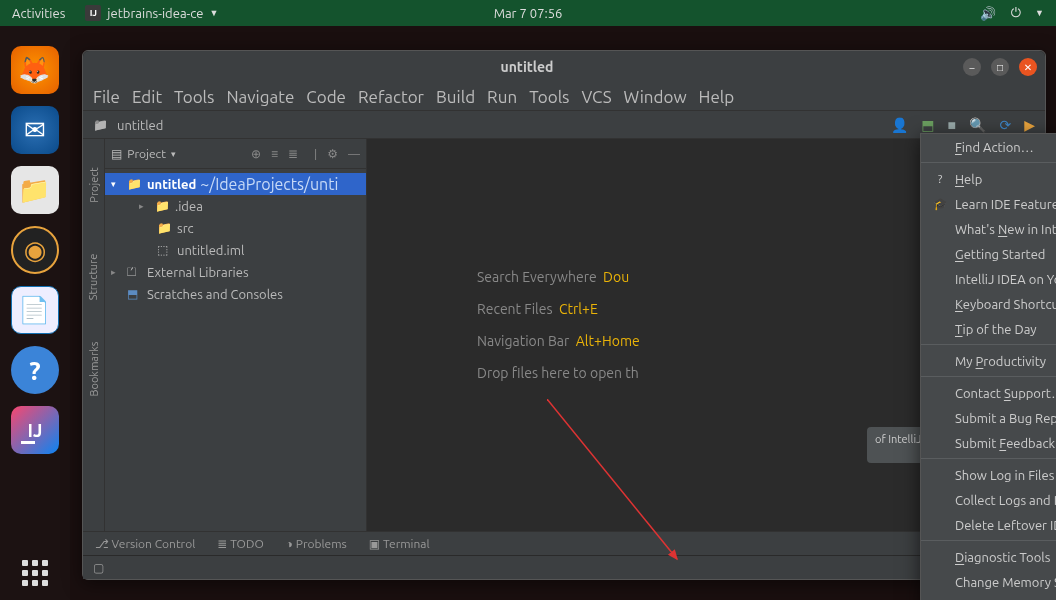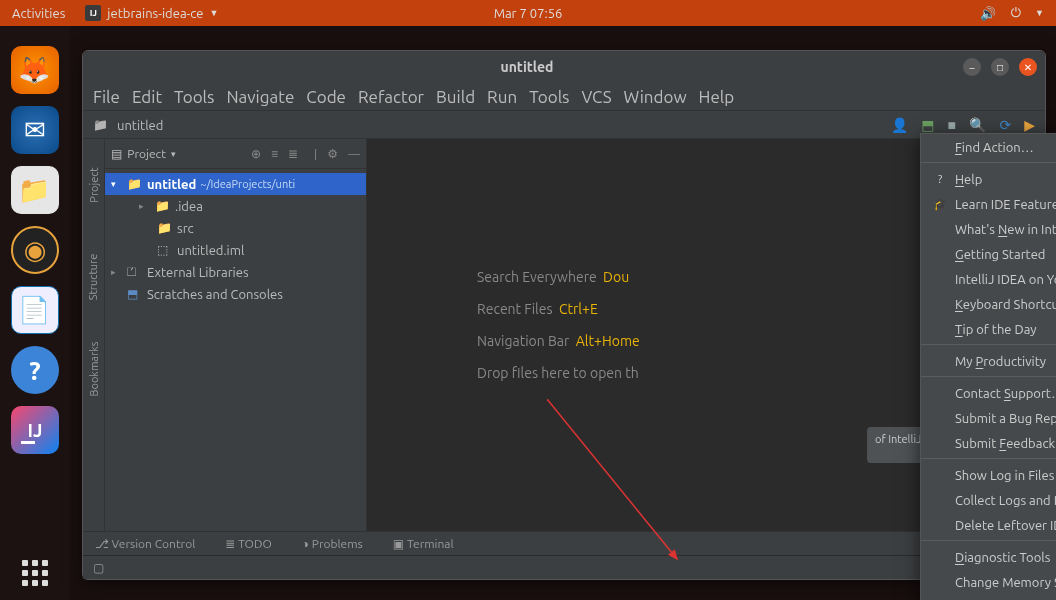--- a/index.html
+++ b/index.html
@@ -1,19 +1,19 @@
 <!DOCTYPE html>
 <html><head>
 <meta charset="utf-8">
 <style>
 * { margin: 0; padding: 0; box-sizing: border-box; font-family: Ubuntu, "Segoe UI", sans-serif; }
 body { width: 1056px; height: 600px; background: #1a0f0f; overflow: hidden; position: relative; color: #bbb; }
 
 
-.topbar { height: 26px; background: #c2410c; display: flex; align-items: center; padding: 0 12px; font-size: 13px; color: #ddd; }
+.topbar { height: 26px; background: #14532d; display: flex; align-items: center; padding: 0 12px; font-size: 13px; color: #ddd; }
 .topbar .left { display: flex; gap: 20px; align-items: center; }
 .topbar .center { position: absolute; left: 50%; transform: translateX(-50%); }
 .topbar .right { margin-left: auto; display: flex; gap: 14px; align-items: center; }
 .topbar .appmenu { display: flex; align-items: center; gap: 6px; }
 .ij-badge-small { width: 16px; height: 16px; background: #3a3a3a; border-radius: 2px; display: inline-flex; align-items: center; justify-content: center; font-size: 9px; font-weight: bold; color: #fff; }
 .dropdown-caret { font-size: 9px; }
 
 
 .dock { position: absolute; left: 0; top: 26px; bottom: 0; width: 70px; background: rgba(30,20,20,0.6); display: flex; flex-direction: column; align-items: center; padding-top: 20px; gap: 12px; }
 .dock-icon { width: 48px; height: 48px; border-radius: 10px; display: flex; align-items: center; justify-content: center; font-size: 26px; }
@@ -56,21 +56,21 @@
 .pp-header { height: 30px; display: flex; align-items: center; padding: 0 6px; gap: 8px; font-size: 12px; color: #bbb; border-bottom: 1px solid #323232; }
 .pp-header .title { display: flex; align-items: center; gap: 5px; }
 .pp-header .tools { margin-left: auto; display: flex; gap: 10px; color: #888; }
 .tree { flex: 1; padding: 4px 0; font-size: 13px; overflow: hidden; }
 .tree-row { display: flex; align-items: center; height: 22px; padding-left: 6px; gap: 4px; white-space: nowrap; }
 .tree-row.sel { background: #2f65ca; color: #fff; }
 .tree-row .caret { width: 12px; font-size: 9px; color: #888; }
 .tree-row.sel .caret { color: #fff; }
 .tree-row .tlabel { font-weight: normal; }
 .tree-row.sel .tlabel.bold { font-weight: bold; }
-.tree-row .path { color: #777; font-size: 11px; }
+.tree-row .path { color: #777; font-size: 16px; }
 .tree-row.sel .path { color: #c7daf7; }
 .indent0 { padding-left: 6px; }
 .indent1 { padding-left: 34px; }
 .indent2 { padding-left: 52px; }
 .ticon { width: 16px; font-size: 12px; }
 
 
 .editor { flex: 1; background: #2b2b2b; position: relative; }
 .hints { position: absolute; left: 110px; top: 130px; font-size: 14px; color: #888; }
 .hints .row { margin-bottom: 16px; }
@@ -81,21 +81,21 @@
 .notif { position: absolute; right: 8px; bottom: 68px; width: 170px; height: 36px; background: #4e5254; border-radius: 4px; padding: 6px 8px; font-size: 11px; color: #ccc; overflow: hidden; }
 
 
 .popup { position: absolute; left: 553px; top: -6px; width: 282px; background: #46494b; border: 1px solid #555; box-shadow: 0 4px 18px rgba(0,0,0,0.6); font-size: 13px; color: #ccc; z-index: 50; }
 .popup .item { height: 25px; display: flex; align-items: center; padding: 0 12px; gap: 8px; }
 .popup .sep { height: 1px; background: #5a5d5f; margin: 3px 0; }
 .popup .u { text-decoration: underline; text-underline-offset: 2px; }
 .icon-slot { width: 14px; display: inline-block; text-align: center; font-size: 12px; }
 
 
-.bottom-tools { height: 24px; background: #3c3f41; border-top: 1px solid #323232; display: flex; align-items: center; padding: 0 12px; gap: 30px; font-size: 12px; color: #999; }
+.bottom-tools { height: 24px; background: #3c3f41; border-top: 1px solid #323232; display: flex; align-items: center; padding: 0 12px; gap: 22px; font-size: 12px; color: #999; }
 .bottom-tools .spacer { flex: 1; }
 .event-dot { width: 12px; height: 12px; border-radius: 50%; background: #f4a62a; font-size: 9px; color: #3c3f41; display: inline-flex; align-items: center; justify-content: center; margin-right: 4px; font-weight: bold;}
 
 
 .statusbar { height: 24px; background: #3c3f41; border-top: 1px solid #2a2a2a; display: flex; align-items: center; padding: 0 10px; font-size: 12px; color: #999; gap: 8px; }
 </style>
 </head>
 <body>
 
 <div class="topbar">

